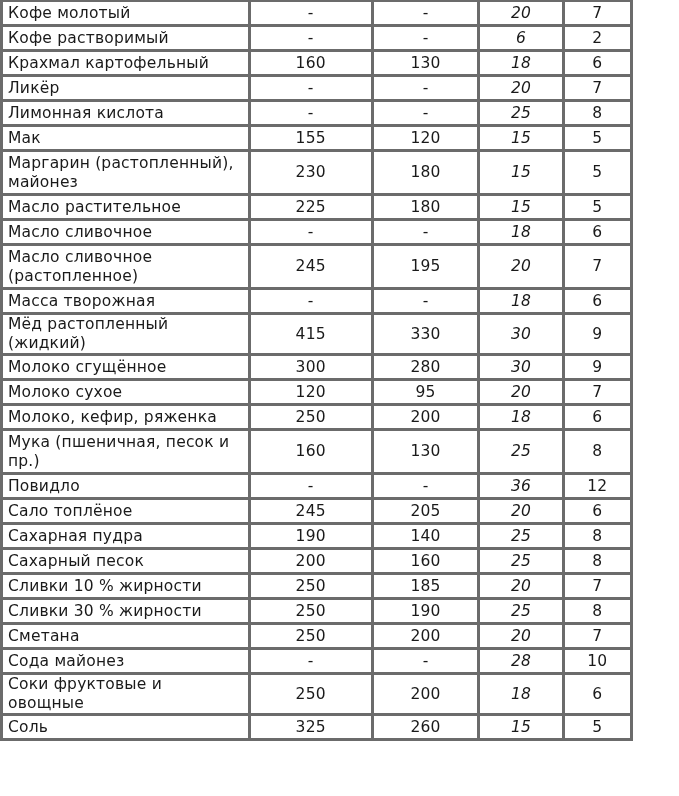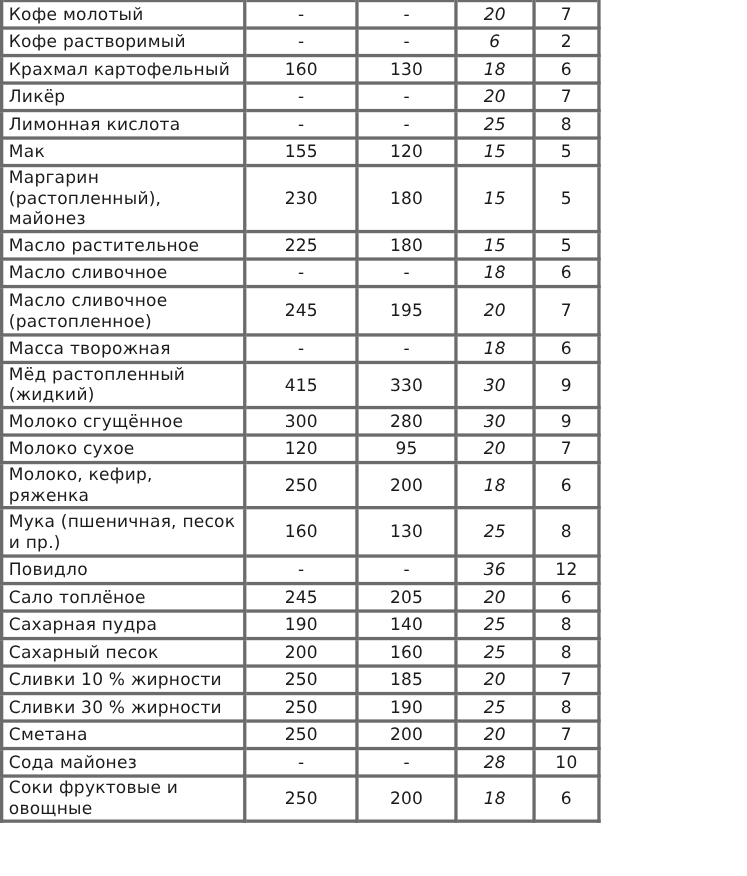--- a/index.html
+++ b/index.html
@@ -1,20 +1,20 @@
 <!DOCTYPE html>
 <html><head>
 <meta charset="utf-8">
 <style>
   html, body { margin: 0; padding: 0; background: #ffffff; }
   body { width: 679px; height: 796px; overflow: hidden; position: relative; }
   table.grid {
     position: absolute; left: 0; top: 0;
     border-collapse: collapse;
-    width: 546px;
+    width: 633px;
     font-family: "DejaVu Sans", sans-serif;
     font-size: 15.5px;
     color: #1a1a1a;
     letter-spacing: 0.2px;
     border-radius: 32px;
   }
   table.grid td {
     border: 3px solid #6b6b6b;
     padding: 0 6px;
     height: 22px;
@@ -228,14 +228,21 @@
   </tr>
 
   <tr>
     <td class="name">Соки фруктовые и овощные</td>
     <td class="num c1">250</td>
     <td class="num c2">200</td>
     <td class="num c3">18</td>
     <td class="num c4">6</td>
   </tr>
 
+  <tr>
+    <td class="name">Соль</td>
+    <td class="num c1">325</td>
+    <td class="num c2">260</td>
+    <td class="num c3">15</td>
+    <td class="num c4">5</td>
+  </tr>
 </tbody>
 </table>
 
 </body></html>

